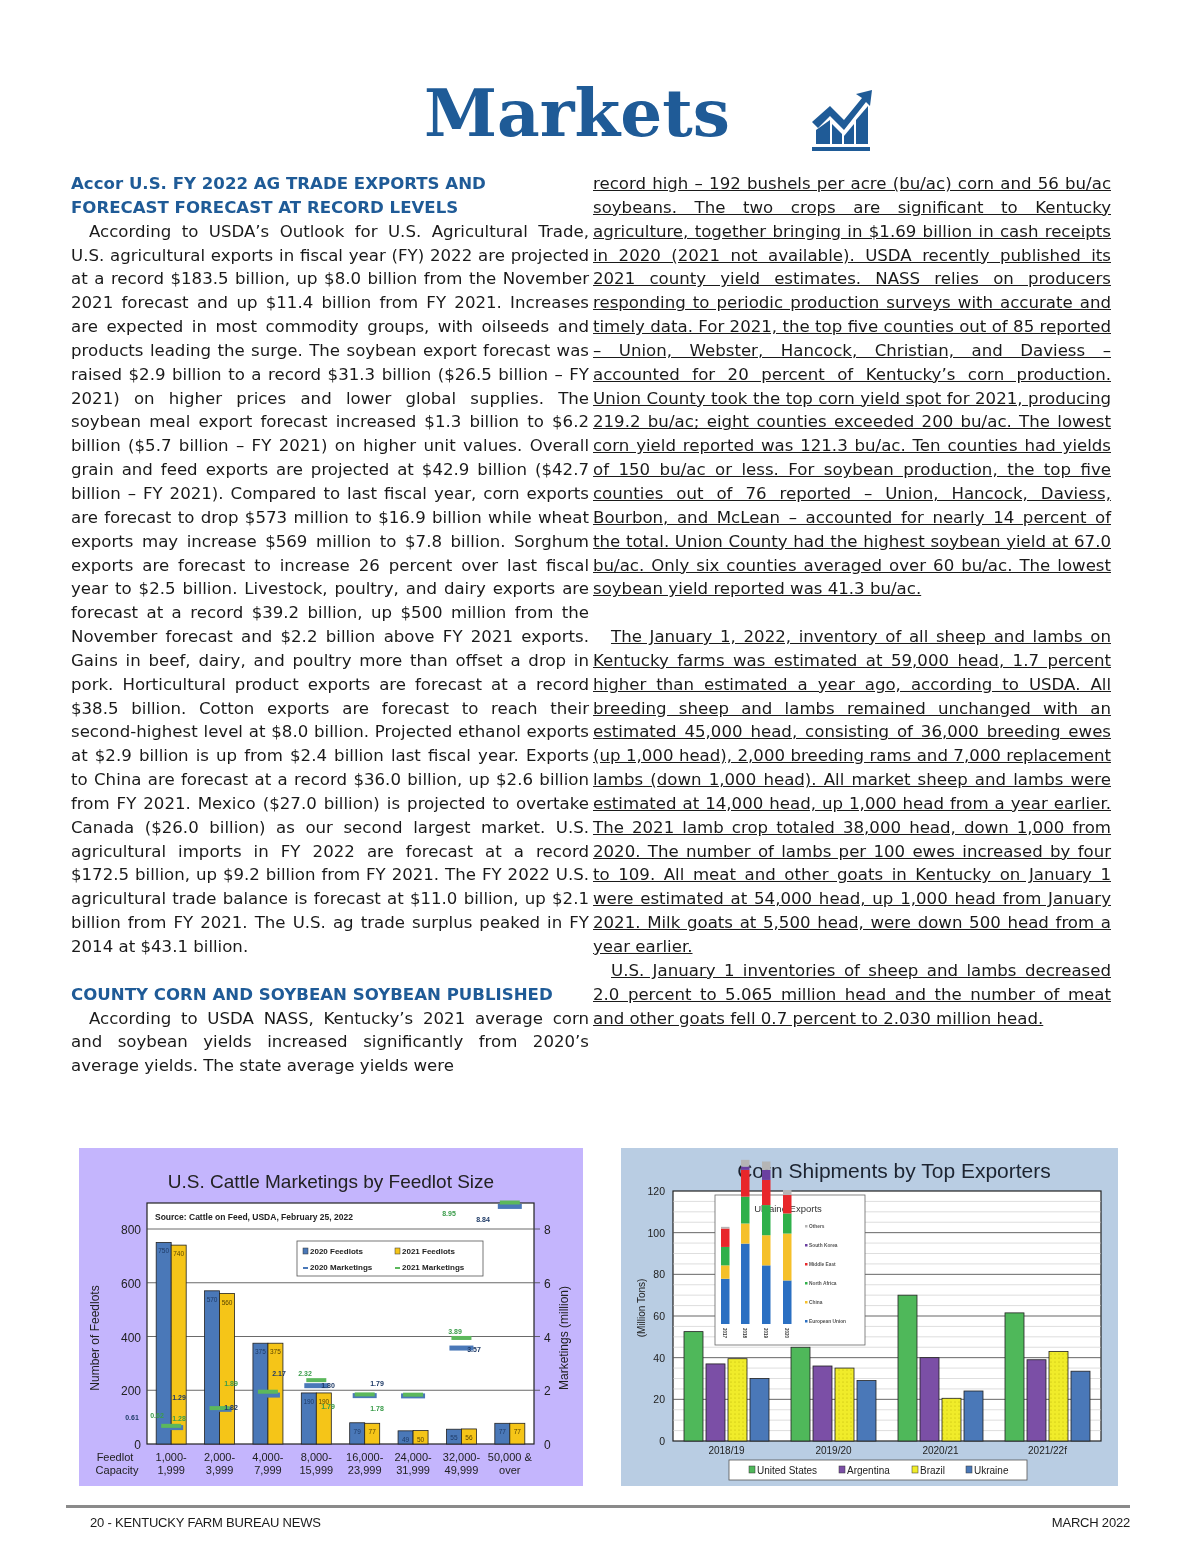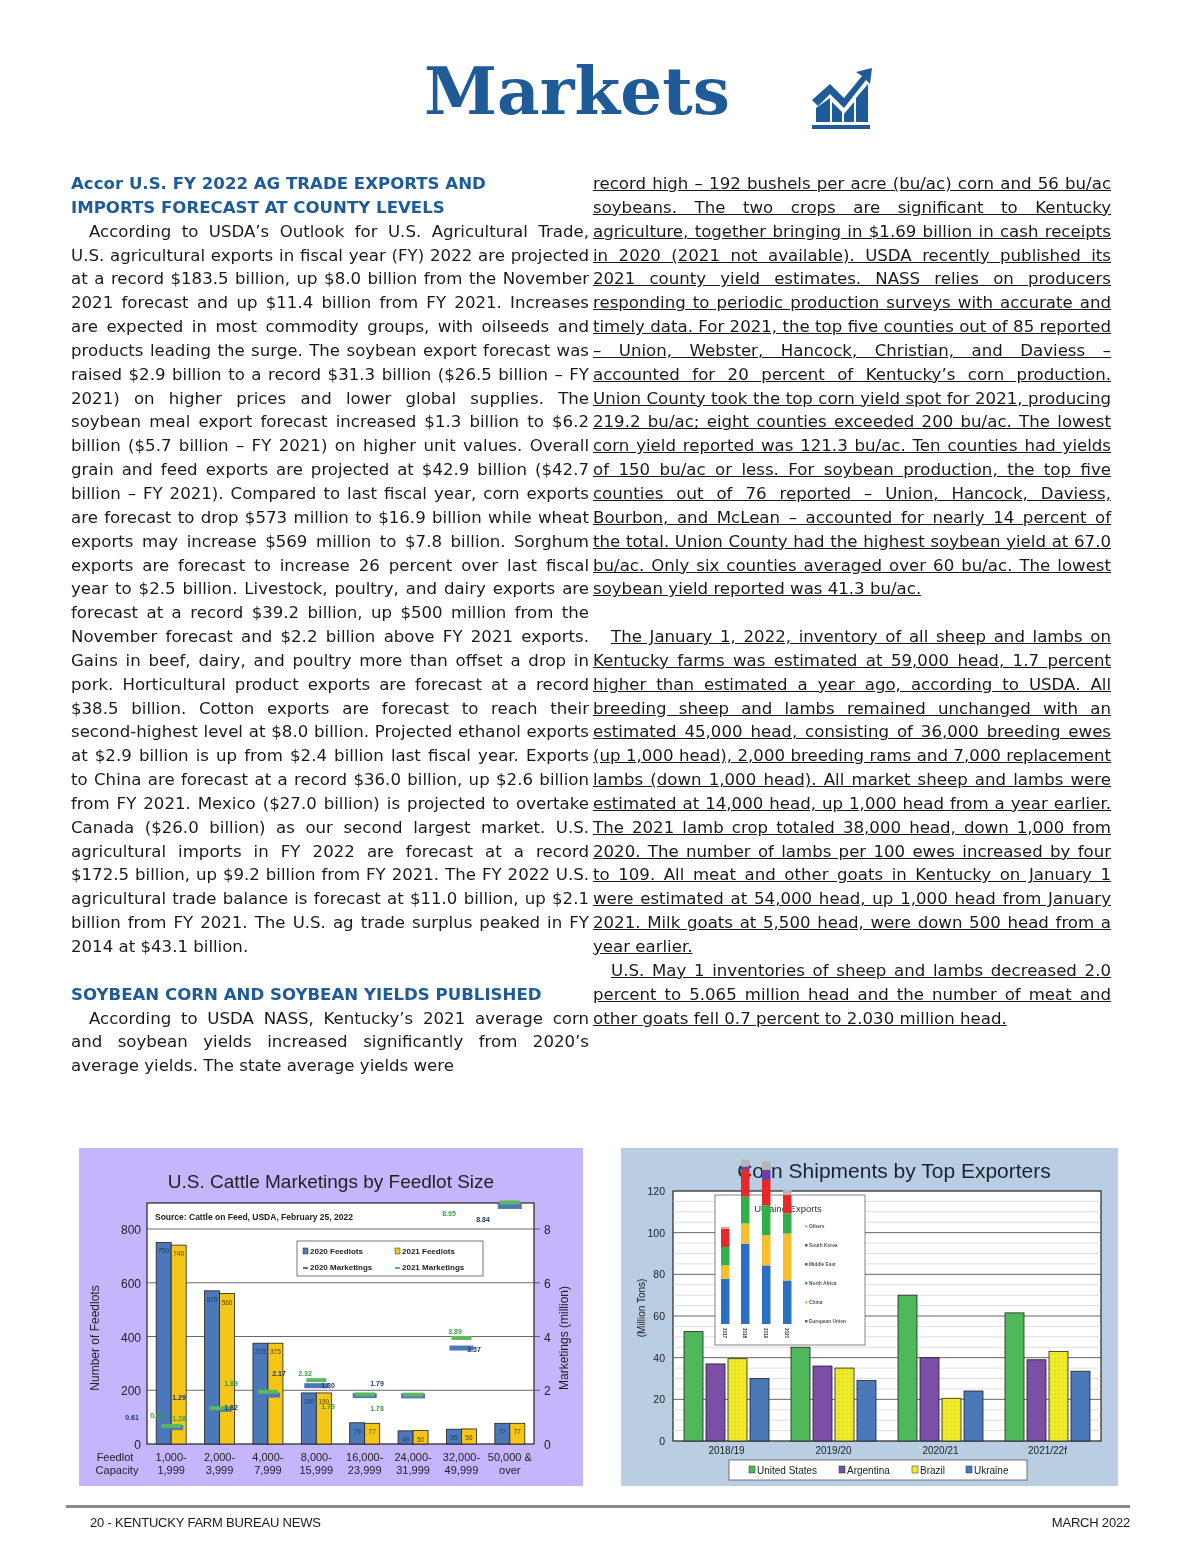--- a/index.html
+++ b/index.html
@@ -1,19 +1,19 @@
 <!DOCTYPE html>
 <html><head>
 <meta charset="utf-8">
 <style>
   * { box-sizing: border-box; margin: 0; padding: 0; }
   html, body { width: 1200px; height: 1558px; background: #ffffff; overflow: hidden; }
   body { position: relative; font-family: "DejaVu Sans", sans-serif; color: #1a1a1a; }
 
-  .masthead { position: absolute; left: 0; top: 48px; width: 1012px; height: 90px; padding-left: 32px; }
+  .masthead { position: absolute; left: 0; top: 70px; width: 1012px; height: 90px; padding-left: 32px; }
   .masthead-title { position: absolute; left: 424px; top: 0; font-family: "DejaVu Serif", serif; font-weight: bold; font-size: 66px; color: #1f5b97; letter-spacing: 0px; line-height: 86px; }
   .masthead-icon { position: absolute; left: 808px; top: 12px; width: 66px; height: 70px; }
 
   .col { position: absolute; top: 172px; width: 518px; font-size: 16.6px; line-height: 23.85px; text-align: justify; }
   .col-left { left: 71px; }
   .col-right { left: 593px; text-decoration: underline; }
   .heading { color: #1f5b97; font-weight: bold; font-size: 16.6px; line-height: 23.85px; text-align: left; }
   .para { text-indent: 18px; }
   .gap { height: 23.85px; }
 
@@ -41,33 +41,33 @@
       <polygon points="36,54 46,42 46,62 36,62"></polygon>
       <polygon points="48,38 60,24 60,62 48,62"></polygon>
       <rect x="4" y="65" width="58" height="4"></rect>
     </g>
   </svg>
 </div>
 
 <div class="col col-left">
   <div class="heading">
     <div>Accor U.S. FY 2022 AG TRADE EXPORTS AND</div>
-    <div>IMPORTS FORECAST AT COUNTY LEVELS</div>
+    <div>FORECAST FORECAST AT RECORD LEVELS</div>
   </div>
   <p class="para">According to USDA’s Outlook for U.S. Agricultural Trade, U.S. agricultural exports in fiscal year (FY) 2022 are projected at a record $183.5 billion, up $8.0 billion from the November 2021 forecast and up $11.4 billion from FY 2021. Increases are expected in most commodity groups, with oilseeds and products leading the surge. The soybean export forecast was raised $2.9 billion to a record $31.3 billion ($26.5 billion – FY 2021) on higher prices and lower global supplies. The soybean meal export forecast increased $1.3 billion to $6.2 billion ($5.7 billion – FY 2021) on higher unit values. Overall grain and feed exports are projected at $42.9 billion ($42.7 billion – FY 2021). Compared to last fiscal year, corn exports are forecast to drop $573 million to $16.9 billion while wheat exports may increase $569 million to $7.8 billion. Sorghum exports are forecast to increase 26 percent over last fiscal year to $2.5 billion. Livestock, poultry, and dairy exports are forecast at a record $39.2 billion, up $500 million from the November forecast and $2.2 billion above FY 2021 exports. Gains in beef, dairy, and poultry more than offset a drop in pork. Horticultural product exports are forecast at a record $38.5 billion. Cotton exports are forecast to reach their second-highest level at $8.0 billion. Projected ethanol exports at $2.9 billion is up from $2.4 billion last fiscal year. Exports to China are forecast at a record $36.0 billion, up $2.6 billion from FY 2021. Mexico ($27.0 billion) is projected to overtake Canada ($26.0 billion) as our second largest market. U.S. agricultural imports in FY 2022 are forecast at a record $172.5 billion, up $9.2 billion from FY 2021. The FY 2022 U.S. agricultural trade balance is forecast at $11.0 billion, up $2.1 billion from FY 2021. The U.S. ag trade surplus peaked in FY 2014 at $43.1 billion.</p>
   <div class="gap"></div>
-  <div class="heading">SOYBEAN CORN AND SOYBEAN YIELDS PUBLISHED</div>
+  <div class="heading">COUNTY CORN AND SOYBEAN SOYBEAN PUBLISHED</div>
   <p class="para">According to USDA NASS, Kentucky’s 2021 average corn and soybean yields increased significantly from 2020’s average yields. The state average yields were</p>
 </div>
 
 <div class="col col-right">
   <p>record high – 192 bushels per acre (bu/ac) corn and 56 bu/ac soybeans. The two crops are significant to Kentucky agriculture, together bringing in $1.69 billion in cash receipts in 2020 (2021 not available). USDA recently published its 2021 county yield estimates. NASS relies on producers responding to periodic production surveys with accurate and timely data. For 2021, the top five counties out of 85 reported – Union, Webster, Hancock, Christian, and Daviess – accounted for 20 percent of Kentucky’s corn production. Union County took the top corn yield spot for 2021, producing 219.2 bu/ac; eight counties exceeded 200 bu/ac. The lowest corn yield reported was 121.3 bu/ac. Ten counties had yields of 150 bu/ac or less. For soybean production, the top five counties out of 76 reported – Union, Hancock, Daviess, Bourbon, and McLean – accounted for nearly 14 percent of the total. Union County had the highest soybean yield at 67.0 bu/ac. Only six counties averaged over 60 bu/ac. The lowest soybean yield reported was 41.3 bu/ac.</p>
   <div class="gap"></div>
   <p class="para">The January 1, 2022, inventory of all sheep and lambs on Kentucky farms was estimated at 59,000 head, 1.7 percent higher than estimated a year ago, according to USDA. All breeding sheep and lambs remained unchanged with an estimated 45,000 head, consisting of 36,000 breeding ewes (up 1,000 head), 2,000 breeding rams and 7,000 replacement lambs (down 1,000 head). All market sheep and lambs were estimated at 14,000 head, up 1,000 head from a year earlier. The 2021 lamb crop totaled 38,000 head, down 1,000 from 2020. The number of lambs per 100 ewes increased by four to 109. All meat and other goats in Kentucky on January 1 were estimated at 54,000 head, up 1,000 head from January 2021. Milk goats at 5,500 head, were down 500 head from a year earlier.</p>
-  <p class="para">U.S. May 1 inventories of sheep and lambs decreased 2.0 percent to 5.065 million head and the number of meat and other goats fell 0.7 percent to 2.030 million head.</p>
+  <p class="para">U.S. January 1 inventories of sheep and lambs decreased 2.0 percent to 5.065 million head and the number of meat and other goats fell 0.7 percent to 2.030 million head.</p>
 </div>
 
 <div class="chart-box cattle">
   <svg id="cattle-svg" width="504" height="338" viewBox="0 0 504 338">
       <text x="252" y="40" text-anchor="middle" font-size="19" fill="#222">U.S. Cattle Marketings by Feedlot Size</text>
       <rect x="68" y="55" width="387" height="241" fill="#fff" stroke="#222" stroke-width="1.2"></rect>
       <text x="76" y="72" font-size="8.5" font-weight="bold" fill="#222">Source: Cattle on Feed, USDA, February 25, 2022</text>
       <text x="62" y="301" text-anchor="end" font-size="12" fill="#222">0</text>
       <line x1="68" x2="461" y1="242.25" y2="242.25" stroke="#444" stroke-width="0.8"></line>
       <text x="62" y="247.25" text-anchor="end" font-size="12" fill="#222">200</text>

